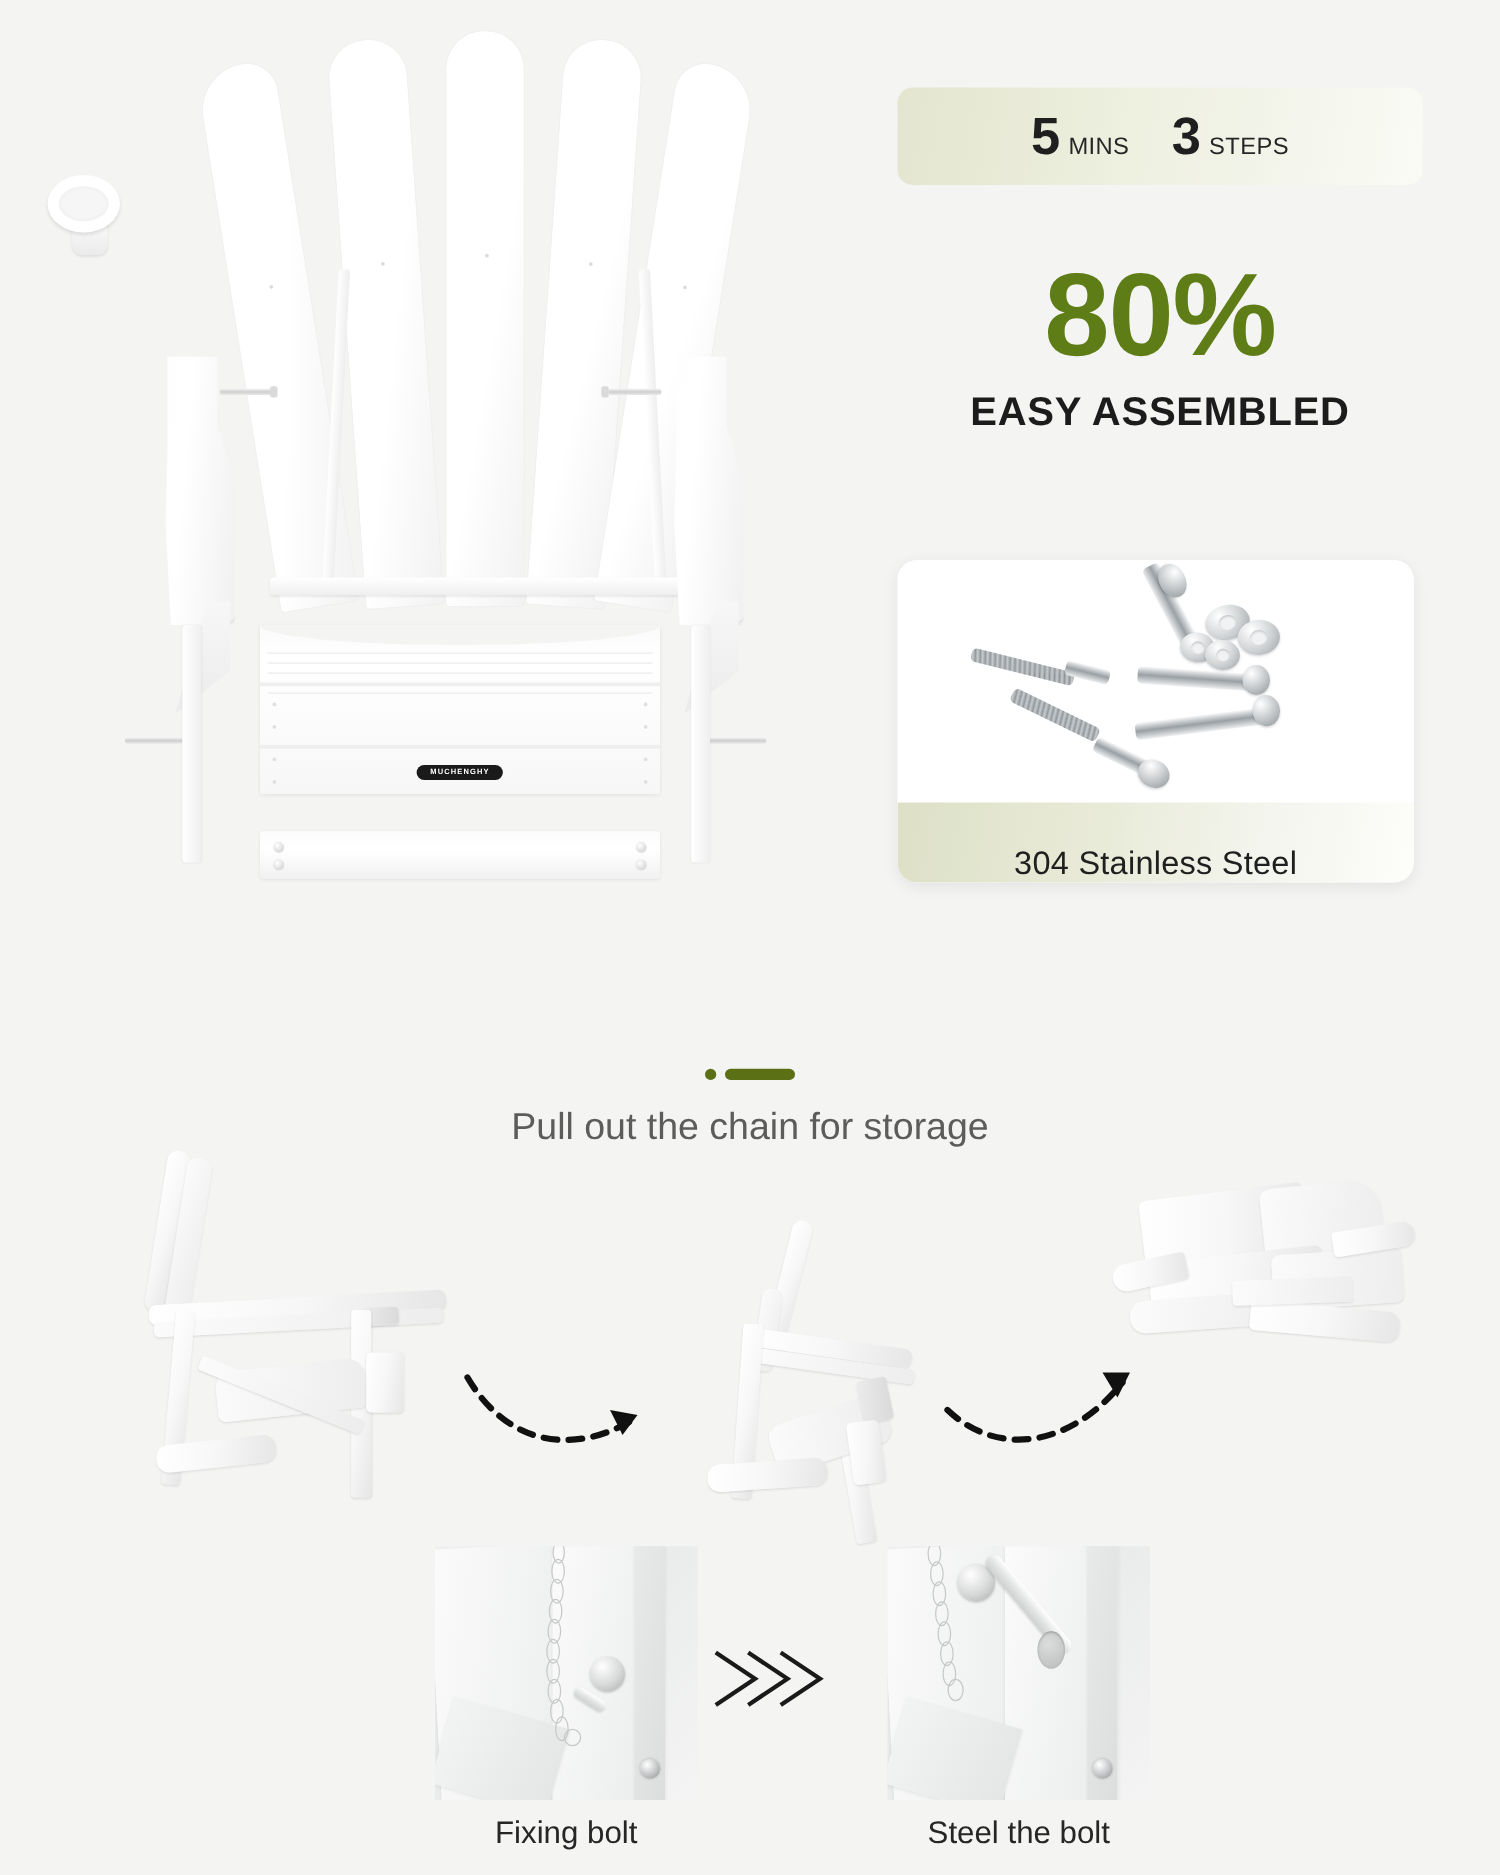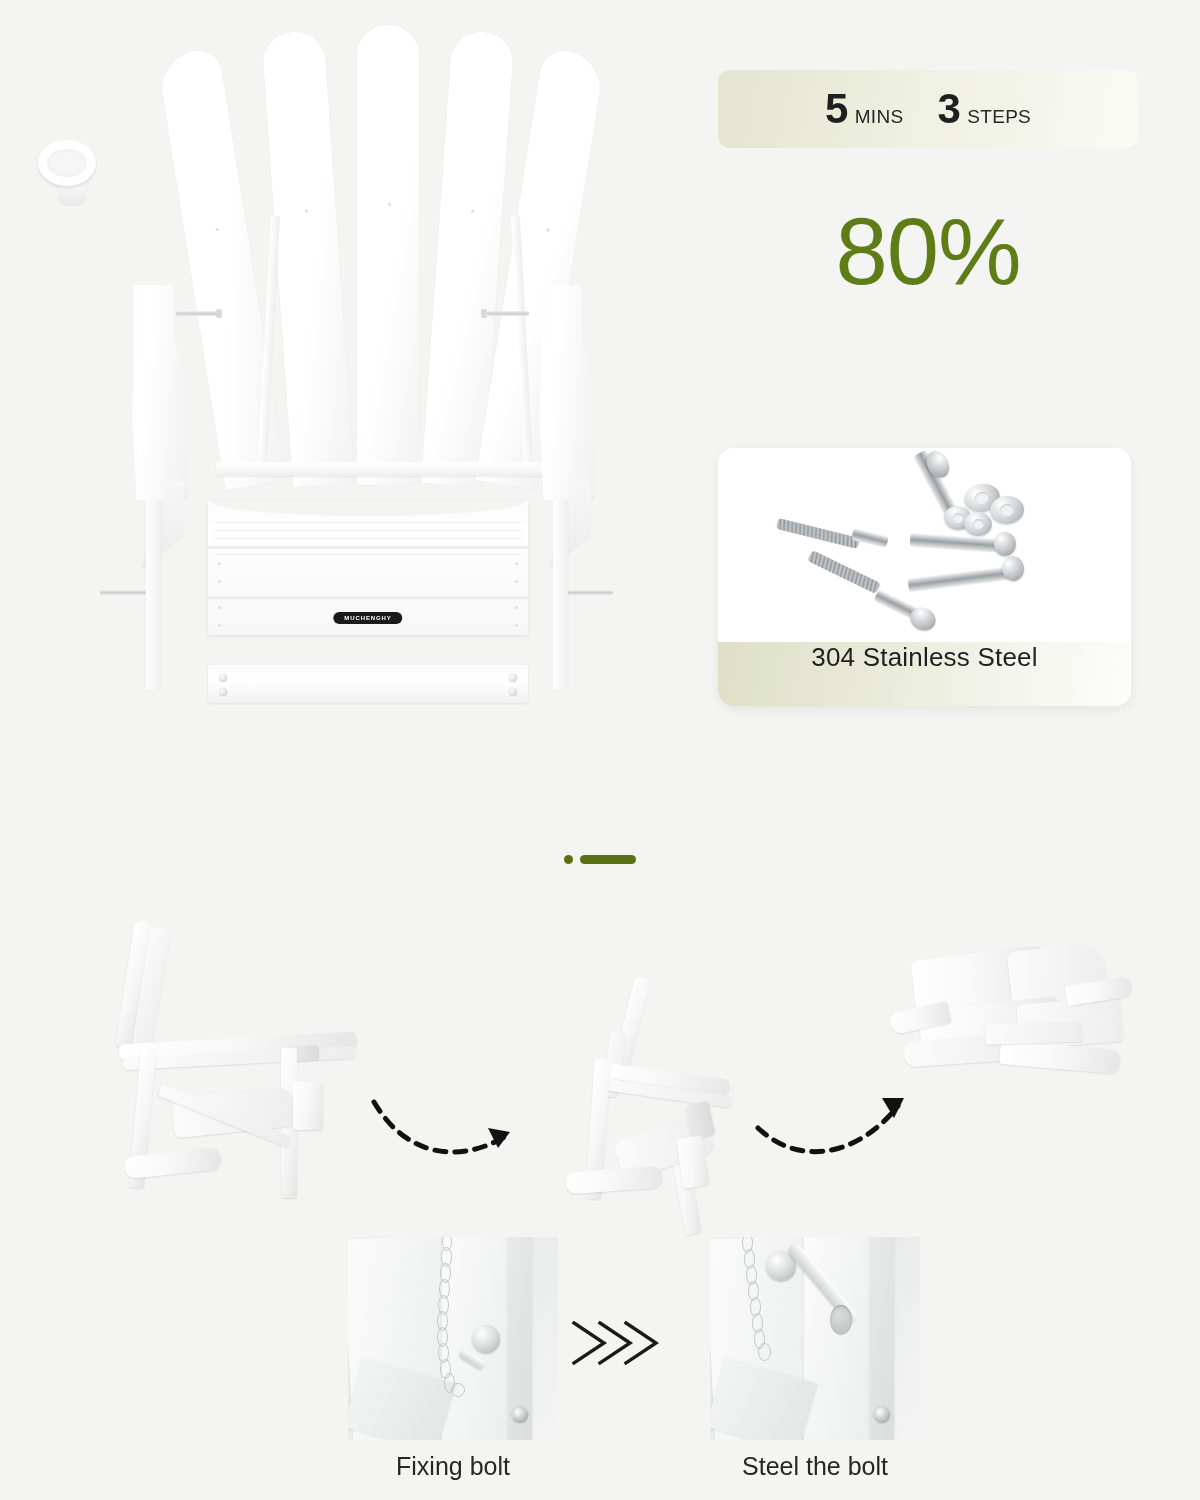--- a/index.html
+++ b/index.html
@@ -131,21 +131,21 @@
     border-radius: 12px;
     background: linear-gradient(100deg,#e3e5cf 0%,#eef0e0 45%,#f3f4ea 72%,#fafbf4 100%);
     display: flex; align-items: center; justify-content: center; gap: 34px;
   }
   .badge-stat { display: flex; align-items: baseline; gap: 7px; }
   .badge-num { font-size: 42px; font-weight: 700; color: #1f1f1f; line-height: 1; letter-spacing: -0.5px; }
   .badge-unit { font-size: 19px; font-weight: 500; color: #262626; letter-spacing: 0.3px; }
 
   .pct-block { position: absolute; left: 18px; top: 205px; width: 420px; text-align: center; }
   .pct-big {
-    font-size: 94px; font-weight: 400; color: #5f7d16; line-height: 1;
+    font-size: 94px; font-weight: 700; color: #5f7d16; line-height: 1;
     letter-spacing: -1px;
   }
   .pct-sub {
     margin-top: 12px; font-size: 32px; font-weight: 700; color: #1c1c1c;
     letter-spacing: 0.6px;
   }
 
   .steel-card {
     position: absolute; left: 18px; top: 448px; width: 413px; height: 258px;
     background: #ffffff; border-radius: 16px; overflow: hidden;
@@ -170,21 +170,21 @@
     background: radial-gradient(circle at 34% 28%,#ffffff,#cfd2d4 55%,#9ba1a5 100%);
     box-shadow: 0 1px 2px rgba(0,0,0,0.16);
   }
   .washer-hole {
     position: absolute; border-radius: 50%;
     background: #f1f2f3; box-shadow: inset 0 1px 2px rgba(0,0,0,0.2);
   }
   .steel-caption {
     position: absolute; left: 0; bottom: 0; width: 413px; height: 64px;
     background: linear-gradient(100deg,#dde0c6 0%,#e9ebd9 40%,#f4f5ee 72%,#fdfdfa 100%);
-    display: flex; align-items: flex-start; justify-content: center;
+    display: flex; align-items: flex-end; justify-content: center;
   }
   .steel-caption span { font-size: 26px; color: #1f1f1f; font-weight: 400; letter-spacing: 0.2px; }
 
   
   .fold-section { position: absolute; left: 0; top: 760px; width: 1200px; height: 500px; }
   .fold-title {
     position: absolute; left: 0; top: 20px; width: 1200px; text-align: center;
     font-size: 44px; font-weight: 700; color: #242424; letter-spacing: -0.4px;
   }
   .divider { position: absolute; left: 0; top: 95px; width: 1200px; display: flex; justify-content: center; align-items: center; gap: 7px; }
@@ -341,20 +341,21 @@
           <span class="badge-unit">MINS</span>
         </div>
         <div class="badge-stat">
           <span class="badge-num">3</span>
           <span class="badge-unit">STEPS</span>
         </div>
       </div>
 
       <div class="pct-block">
         <div class="pct-big">80%</div>
+        <div class="pct-sub">EASY ASSEMBLED</div>
       </div>
 
       <div class="steel-card">
         <div class="steel-photo">
 
           <div class="screw-thread" style="left:58px; top:80px; width:84px; height:11px; transform:rotate(14deg);"></div>
           <div class="screw-shaft" style="left:134px; top:84px; width:36px; height:12px; transform:rotate(14deg);"></div>
 
           <div class="screw-shaft" style="left:182px; top:30px; width:74px; height:15px; transform:rotate(62deg);"></div>
           <div class="screw-head" style="left:206px; top:6px; width:28px; height:21px; transform:rotate(62deg);"></div>
@@ -387,20 +388,21 @@
         </div>
       </div>
     </div>
   </div>
 
   <div class="fold-section">
     <div class="divider">
       <span class="div-dot"></span>
       <span class="div-bar"></span>
     </div>
+    <div class="fold-sub">Pull out the chain for storage</div>
 
     <div class="chair-stage" style="left:95px; top:160px; width:280px; height:290px;">
       <div class="cpart" style="left:30px; top:0px; width:18px; height:130px; transform:rotate(9deg); border-radius:8px;"></div>
       <div class="cpart mid" style="left:46px; top:6px; width:20px; height:126px; transform:rotate(9deg); border-radius:8px;"></div>
       <div class="cpart" style="left:24px; top:118px; width:238px; height:16px; transform:rotate(-3deg); border-radius:6px;"></div>
       <div class="cpart mid" style="left:28px; top:132px; width:232px; height:12px; transform:rotate(-3deg); border-radius:4px;"></div>
       <div class="cpart dark" style="left:196px; top:126px; width:28px; height:14px; transform:rotate(-3deg);"></div>
       <div class="cpart" style="left:40px; top:128px; width:15px; height:140px; transform:rotate(5deg);"></div>
       <div class="cpart" style="left:186px; top:128px; width:16px; height:150px;"></div>
       <div class="cpart mid" style="left:78px; top:172px; width:120px; height:40px; transform:rotate(-6deg); border-radius:14px 14px 6px 6px;"></div>

